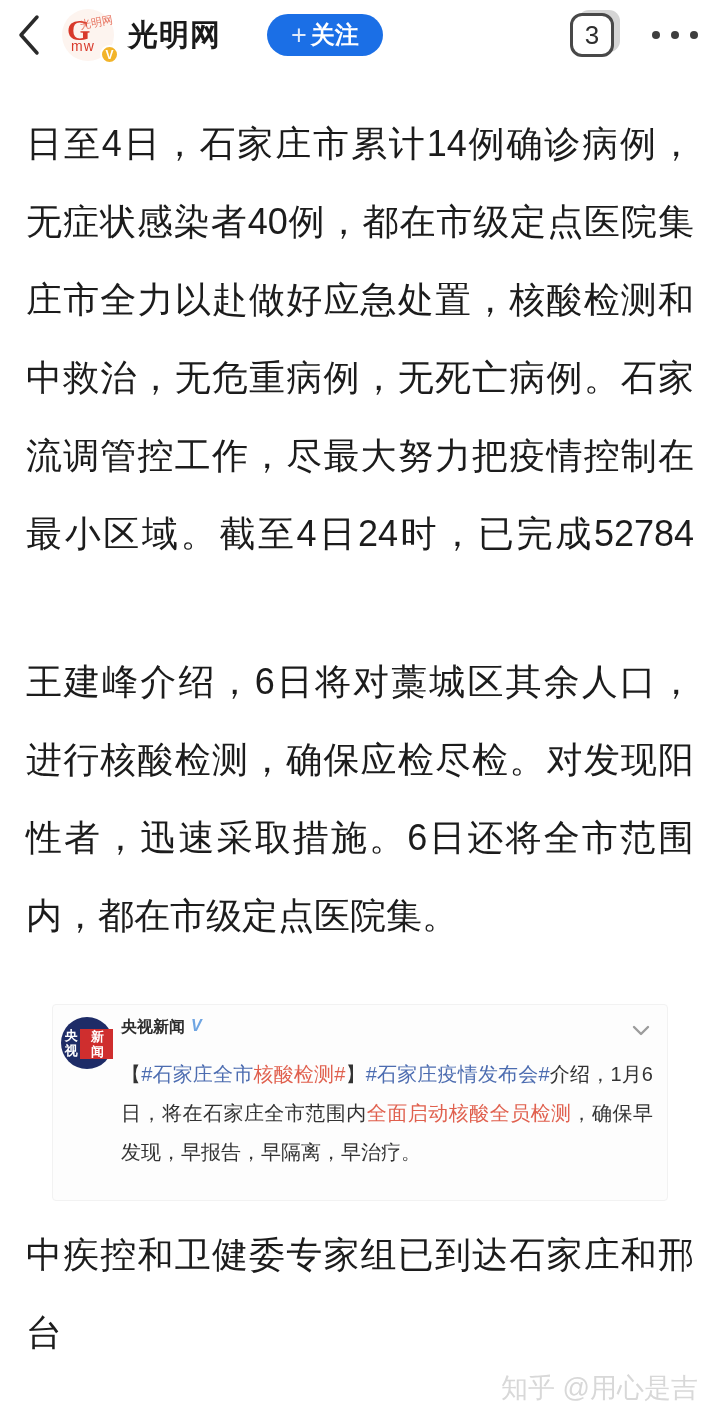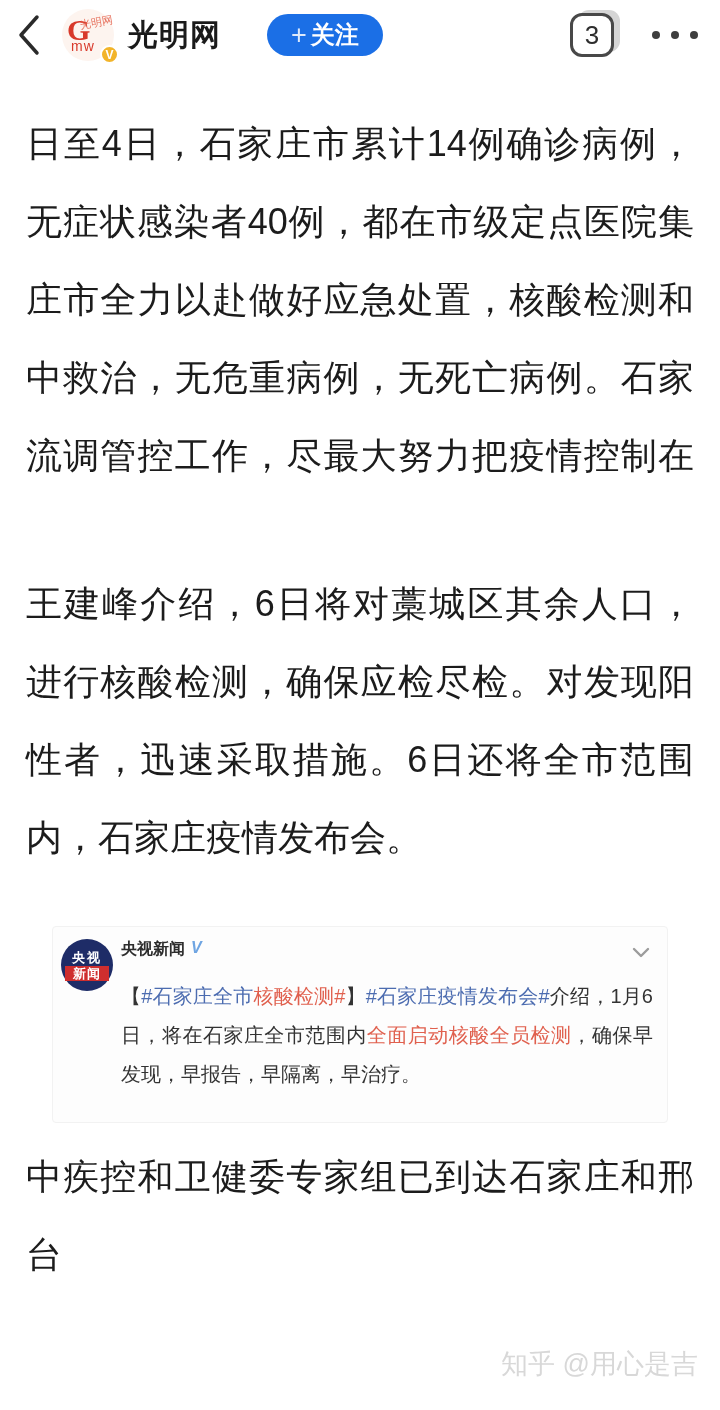--- a/index.html
+++ b/index.html
@@ -38,37 +38,37 @@
   .para .line { text-align:justify; text-align-last:justify; }
   .para .line.last { text-align-last:left; }
   .para-1 { margin-top:35px; }
   .para-2 { margin-top:70px; }
   .para-3 { margin-top:15px; }
 
   
   .embed-card { margin:49px 26px 0 26px; background:#fdfdfd; border:1px solid #f2f2f2; border-radius:4px;
                 padding:12px 14px 28px 8px; display:flex; position:relative; cursor:pointer; }
   .cctv-avatar { width:52px; height:52px; border-radius:50%; background:var(--navy); flex-shrink:0;
-                 display:flex; flex-direction:column; align-items:center; justify-content:center;
+                 display:flex; flex-direction:row; align-items:center; justify-content:center;
                  color:#fff; font-weight:700;text-align:right; }
   .cctv-avatar .row1 { font-size:13px; letter-spacing:2px; line-height:15px; }
   .cctv-avatar .row2 { font-size:13px; letter-spacing:1px; line-height:15px;
                        background:var(--redbadge); padding:0 8px; margin-top:1px; }
   .card-col { margin-left:8px; flex:1; min-width:0; }
   .card-name-row { display:flex; height:22px; }
   .card-name { font-size:16px; font-weight:700; color:#2d2d2d; }
   .v-badge { margin-left:6px; color:#6fa5e2; font-weight:800; font-style:italic; font-size:16px; }
   .card-text { margin-top:16px; font-size:20px; line-height:39px; color:#333; text-align:justify; }
   .seg-dark { color:#333; }
   .seg-blue { color:var(--link); }
   .seg-red  { color:var(--hl); }
   .card-chevron { position:absolute; top:18px; right:16px; cursor:pointer; }
 
   
-  .watermark { position:absolute; right:22px; bottom:28px; font-size:27px; color:#d8d8d8;
+  .watermark { position:absolute; right:22px; bottom:4px; font-size:27px; color:#d8d8d8;
                text-shadow:0 1px 0 #ffffff; }
 </style>
 </head>
 <body>
 
 <header class="navbar">
   <div class="back-btn">
     <svg width="26" height="44" viewBox="0 0 26 44">
       <polyline points="21,4 5,22 21,40" fill="none" stroke="#2a2a2a" stroke-width="3.5" stroke-linecap="round" stroke-linejoin="round"></polyline>
     </svg>
@@ -102,27 +102,28 @@
 </header>
 
 <main class="article">
 
   <div class="para para-1">
       <div class="line">日至4日，石家庄市累计14例确诊病例，</div>
       <div class="line">无症状感染者40例，都在市级定点医院集</div>
       <div class="line">庄市全力以赴做好应急处置，核酸检测和</div>
       <div class="line">中救治，无危重病例，无死亡病例。石家</div>
       <div class="line">流调管控工作，尽最大努力把疫情控制在</div>
+      <div class="line">最小区域。截至4日24时，已完成52784</div>
     </div>
 
   <div class="para para-2">
       <div class="line">王建峰介绍，6日将对藁城区其余人口，</div>
       <div class="line">进行核酸检测，确保应检尽检。对发现阳</div>
       <div class="line">性者，迅速采取措施。6日还将全市范围</div>
-      <div class="line last">内，石家庄疫情发布会。</div>
+      <div class="line last">内，都在市级定点医院集。</div>
     </div>
 
   <div class="embed-card">
     <div class="cctv-avatar">
       <span class="row1">央视</span>
       <span class="row2">新闻</span>
     </div>
     <div class="card-col">
       <div class="card-name-row">
         <span class="card-name">央视新闻</span>

